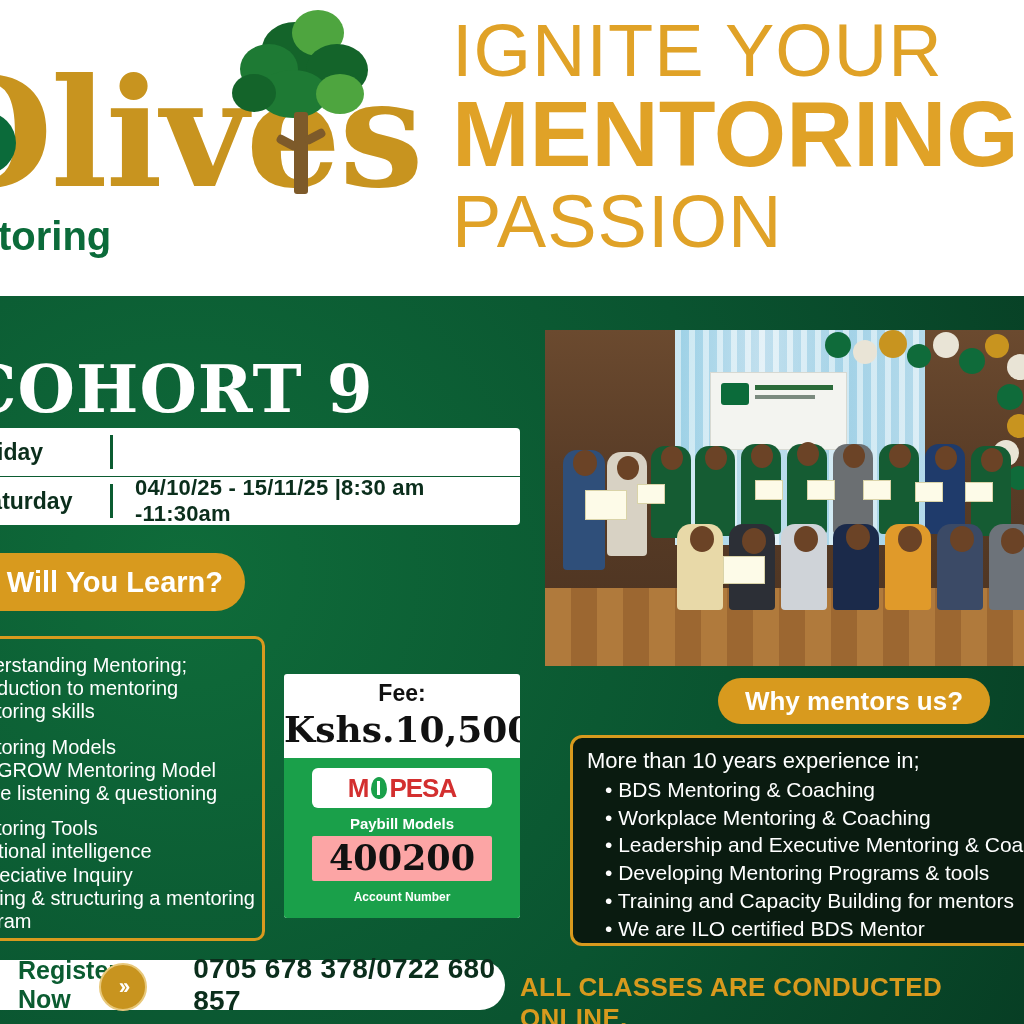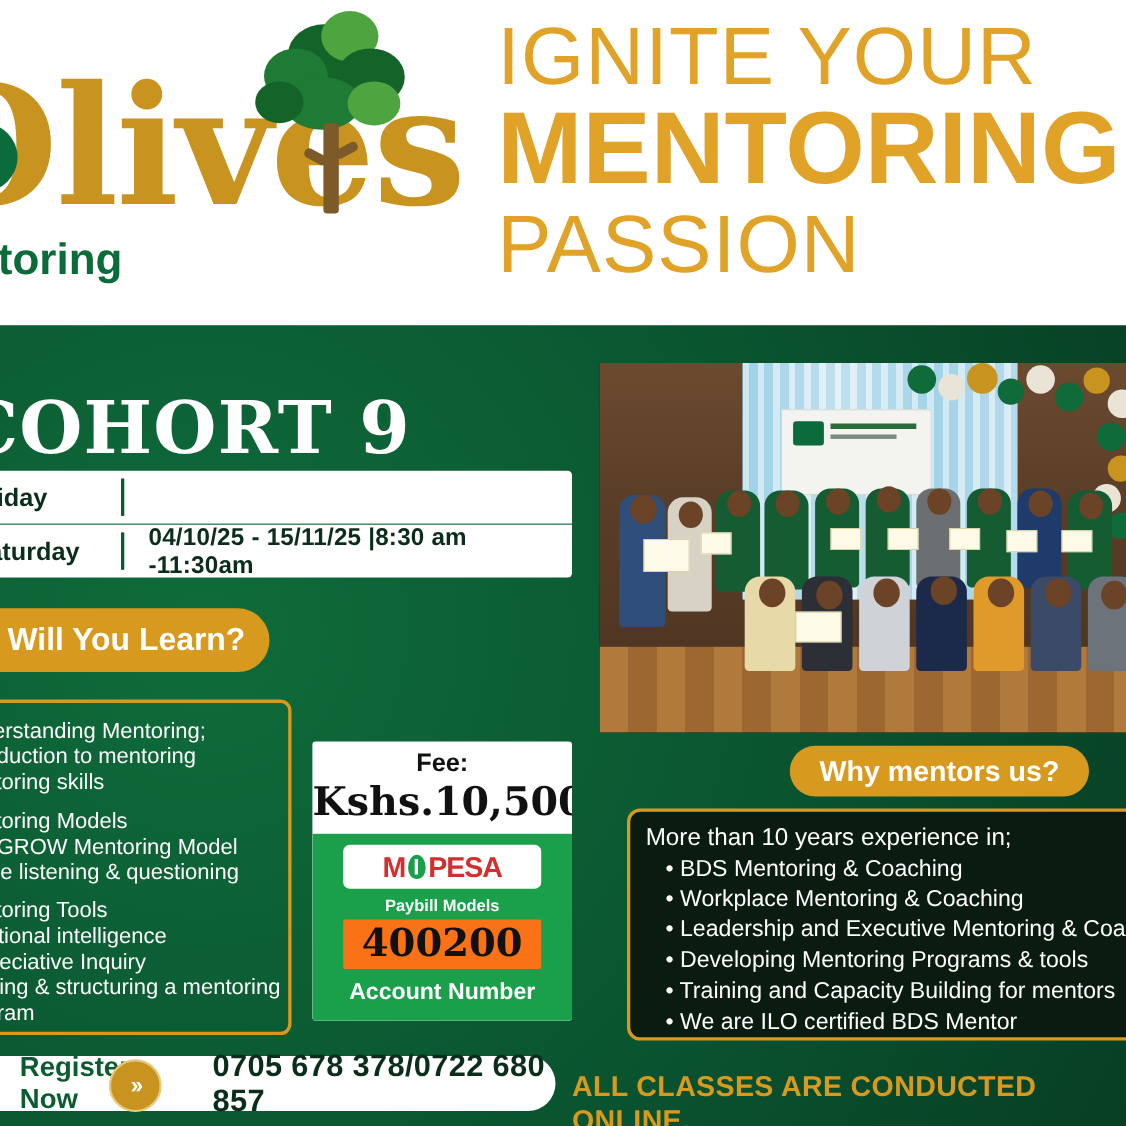--- a/index.html
+++ b/index.html
@@ -96,24 +96,24 @@
   .mpesa-chip{
     background:#ffffff;border-radius:6px;height:40px;margin:0 16px;
     display:flex;align-items:center;justify-content:center;gap:2px;
   }
   .mpesa-m{font-size:26px;font-weight:800;color:#d32f2f;font-family:"Liberation Sans",sans-serif;}
   .mpesa-leaf{width:16px;height:22px;background:#1aa04a;border-radius:50% 50% 45% 45%/55% 55% 45% 45%;position:relative;}
   .mpesa-leaf:after{content:"";position:absolute;left:6px;top:4px;width:3px;height:14px;background:#ffffff;}
   .mpesa-pesa{font-size:26px;font-weight:800;color:#d32f2f;letter-spacing:-1px;}
   .paybill-label{text-align:center;color:#ffffff;font-size:15px;font-weight:700;margin-top:7px;}
   .num-box{
-    background:#f97316;margin:4px 16px 0;border-radius:2px;text-align:center;
+    background:#fca5a5;margin:4px 16px 0;border-radius:2px;text-align:center;
     font-family:"DejaVu Serif",serif;font-size:35px;font-weight:700;color:#111;padding:1px 0 3px;
   }
-  .acct-label{text-align:center;color:#ffffff;font-size:21px;font-weight:700;margin-top:9px;}
+  .acct-label{text-align:center;color:#ffffff;font-size:12px;font-weight:700;margin-top:9px;}
 
   
   .photo{
     position:absolute;left:545px;top:330px;width:488px;height:336px;
     background:#2b2119;overflow:hidden;border:0;
   }
   .ph-wall{position:absolute;inset:0;background:linear-gradient(180deg,#6b4a2f 0%,#5a3d27 40%,#4a3220 100%);}
   .ph-curtain{position:absolute;left:130px;top:0;width:250px;height:215px;background:linear-gradient(90deg,#9fd4e8,#cfe7f2 35%,#a8d6e9 70%,#bfe0ee);}
   .ph-curtain:before{content:"";position:absolute;inset:0;background:repeating-linear-gradient(90deg,rgba(255,255,255,.45) 0 6px,rgba(150,200,225,.25) 6px 14px);}
   .ph-banner{position:absolute;left:165px;top:42px;width:135px;height:76px;background:#f3f4f0;border:1px solid #d7d9d2;}

